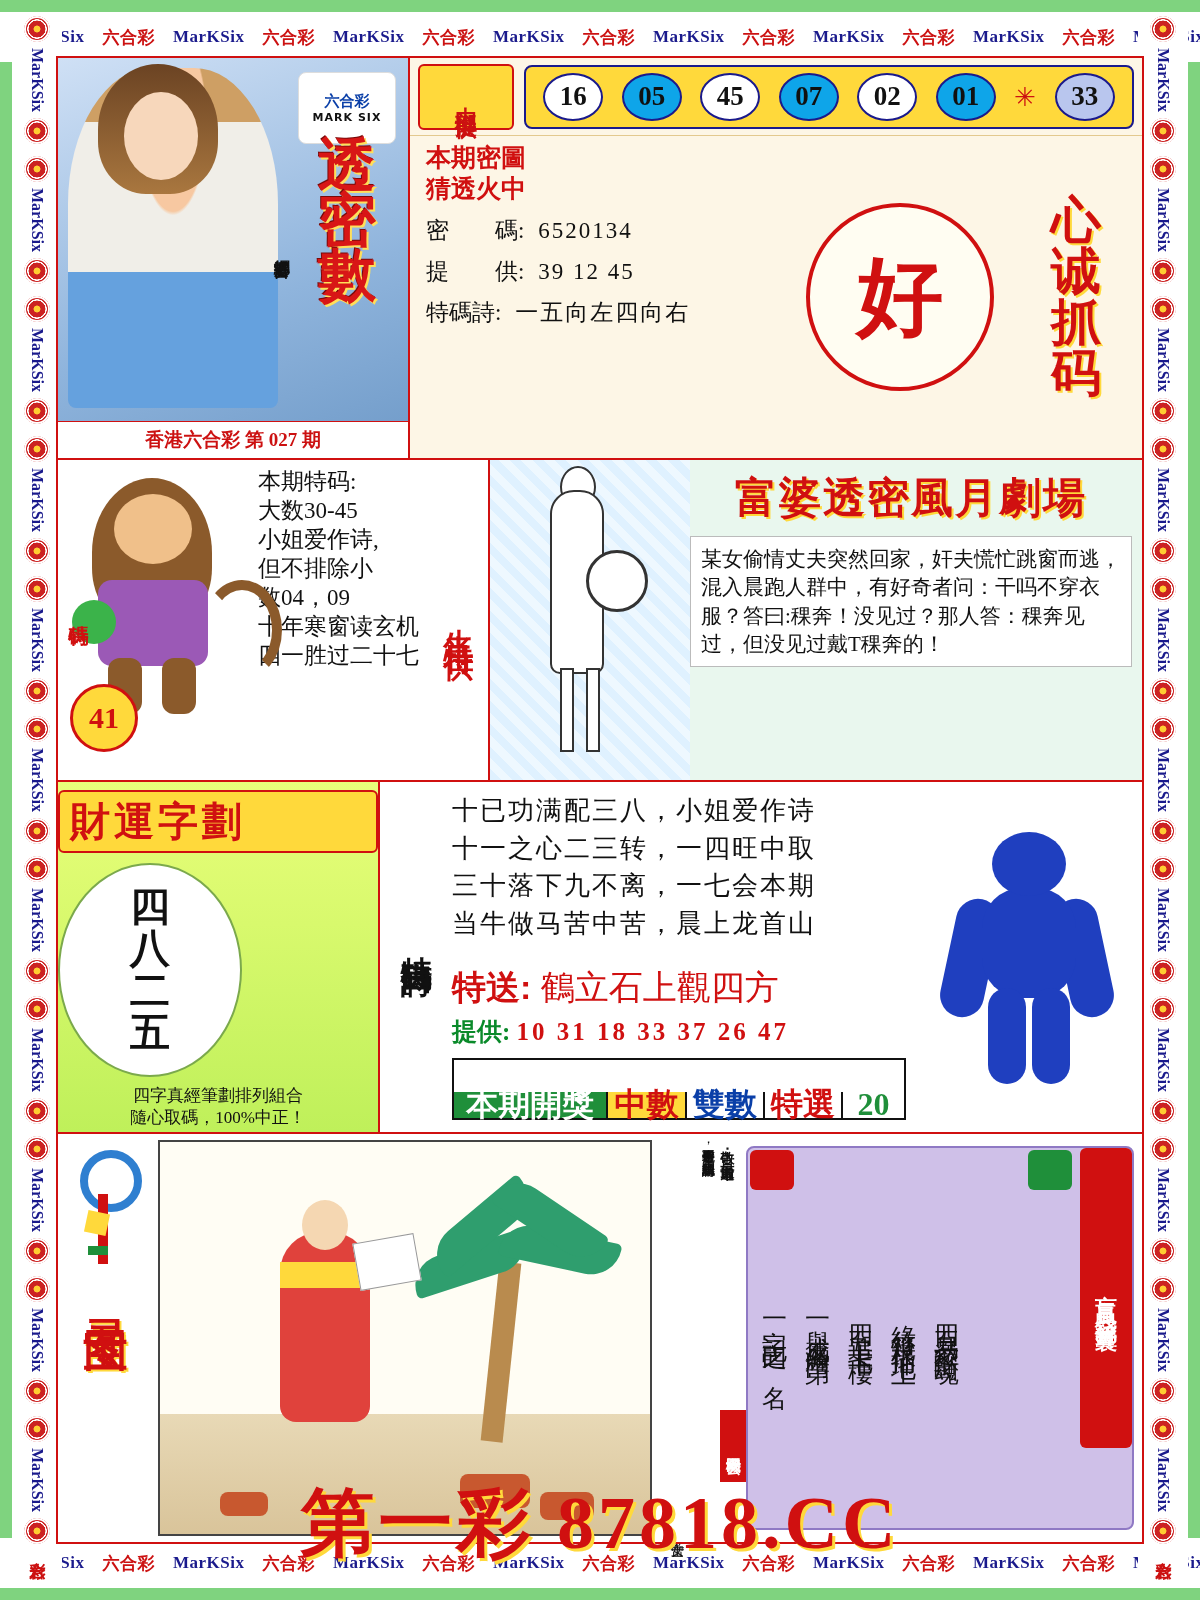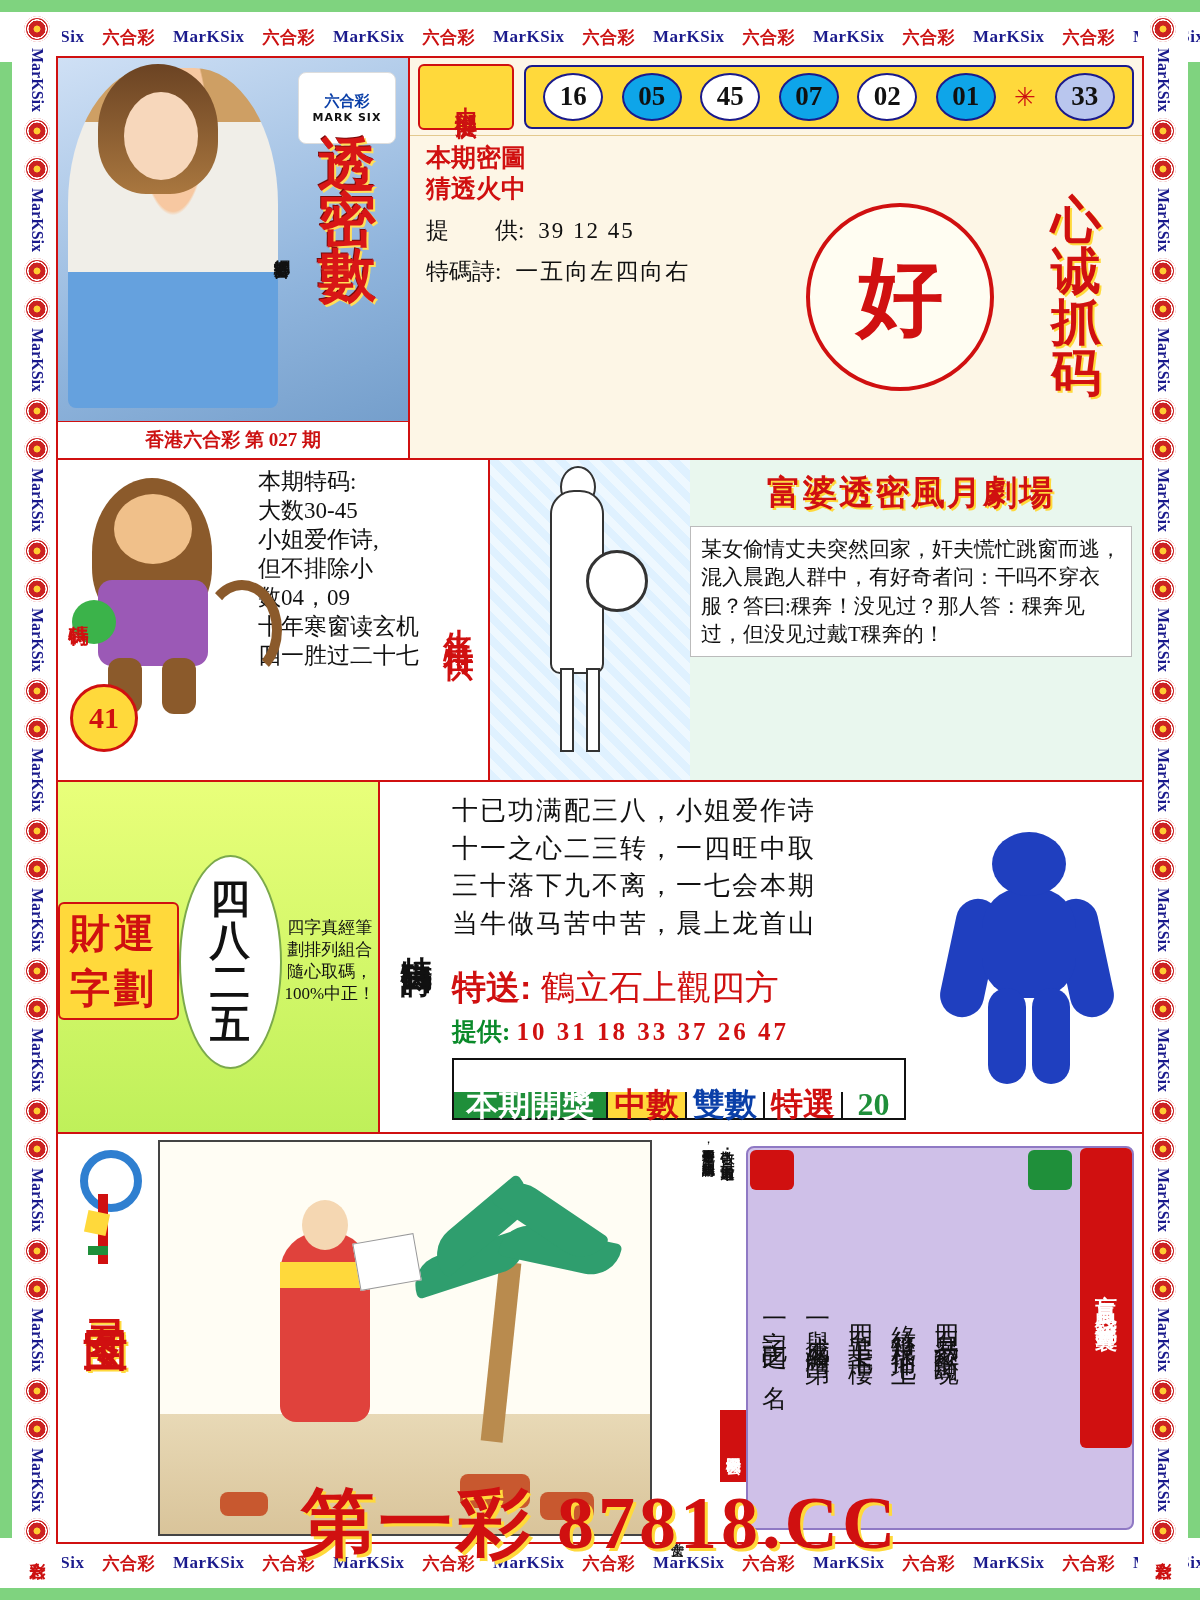--- a/index.html
+++ b/index.html
@@ -152,30 +152,30 @@
                 font-family:"Liberation Serif",serif;letter-spacing:8px;}
   .theaterbox{flex:1;background:#e9f7ee;display:flex;}
   .girl{width:200px;position:relative;background:repeating-linear-gradient(45deg,#dff1ff 0 8px,#eef8ff 8px 16px);}
   .girl-body{position:absolute;left:60px;top:30px;width:50px;height:180px;background:#fff;border:2px solid #333;border-radius:24px 24px 10px 10px;}
   .girl-head{position:absolute;left:70px;top:6px;width:32px;height:38px;background:#fff;border:2px solid #333;border-radius:50%;}
   .girl-leg{position:absolute;left:70px;top:208px;width:10px;height:80px;background:#fff;border:2px solid #333;}
   .girl-leg2{position:absolute;left:96px;top:208px;width:10px;height:80px;background:#fff;border:2px solid #333;}
   .girl-ball{position:absolute;left:96px;top:90px;width:56px;height:56px;border:3px solid #333;border-radius:50%;background:#fff;}
   .th-right{flex:1;padding:6px 10px 0 0;box-sizing:border-box;}
   .th-title{
-    font-size:34px;font-weight:bold;color:#d01010;font-family:"Liberation Serif",serif;
+    font-size:42px;font-weight:bold;color:#d01010;font-family:"Liberation Serif",serif;
     text-align:center;text-shadow:2px 2px 0 #ffd93b;letter-spacing:2px;margin-top:4px;
   }
   .th-body{margin-top:10px;background:#ffffff;border:1px solid #bbb;padding:8px 10px;
            font-size:21px;line-height:1.35;color:#111;font-family:"Liberation Serif",serif;}
 
   
   .sec3{height:350px;border-bottom:2px solid #d01010;}
   .caiyun{width:320px;border-right:2px solid #d01010;background:linear-gradient(#e9ff7a,#bff05a);
-          display:flex;flex-direction:row;align-items:center;}
+          display:flex;flex-direction:column;}
   .cy-title{margin-top:8px;font-size:40px;font-weight:bold;color:#d01010;font-family:"Liberation Serif",serif;
             background:#ffd93b;border:2px solid #d01010;border-radius:6px;padding:2px 10px;letter-spacing:4px;}
   .cy-oval{margin-top:10px;width:180px;height:210px;border-radius:50%;background:#ffffff;border:2px solid #7ba94c;
            display:flex;flex-direction:column;align-items:center;justify-content:center;}
   .cy-oval span{font-size:40px;font-weight:bold;color:#111;font-family:"Liberation Serif",serif;line-height:1.05;}
   .cy-foot{margin-top:8px;text-align:center;font-size:17px;color:#111;font-family:"Liberation Serif",serif;line-height:1.3;}
   .poem{flex:1;display:flex;background:#ffffff;}
   .poem-label{width:72px;display:flex;align-items:center;justify-content:center;}
   .poem-label span{writing-mode:vertical-rl;font-size:31px;font-weight:bold;color:#111;
                    font-family:"Liberation Serif",serif;letter-spacing:4px;}
@@ -460,20 +460,24 @@
             <span class="star">✳</span>
             <div class="ball sp">33</div>
           </div>
       </div>
 
       <div class="midright">
         <div class="mr-text">
           <div class="mr-title">本期密圖</div>
           <div class="mr-title">猜透火中</div>
           <div class="kv">
+            <span class="k">密　　碼:</span>
+            <span class="v">6520134</span>
+          </div>
+          <div class="kv">
             <span class="k">提　　供:</span>
             <span class="v">39  12  45</span>
           </div>
           <div class="kv">
             <span class="k">特碼詩:</span>
             <span class="v">一五向左四向右</span>
           </div>
         </div>
 
         <div class="mr-seal">

